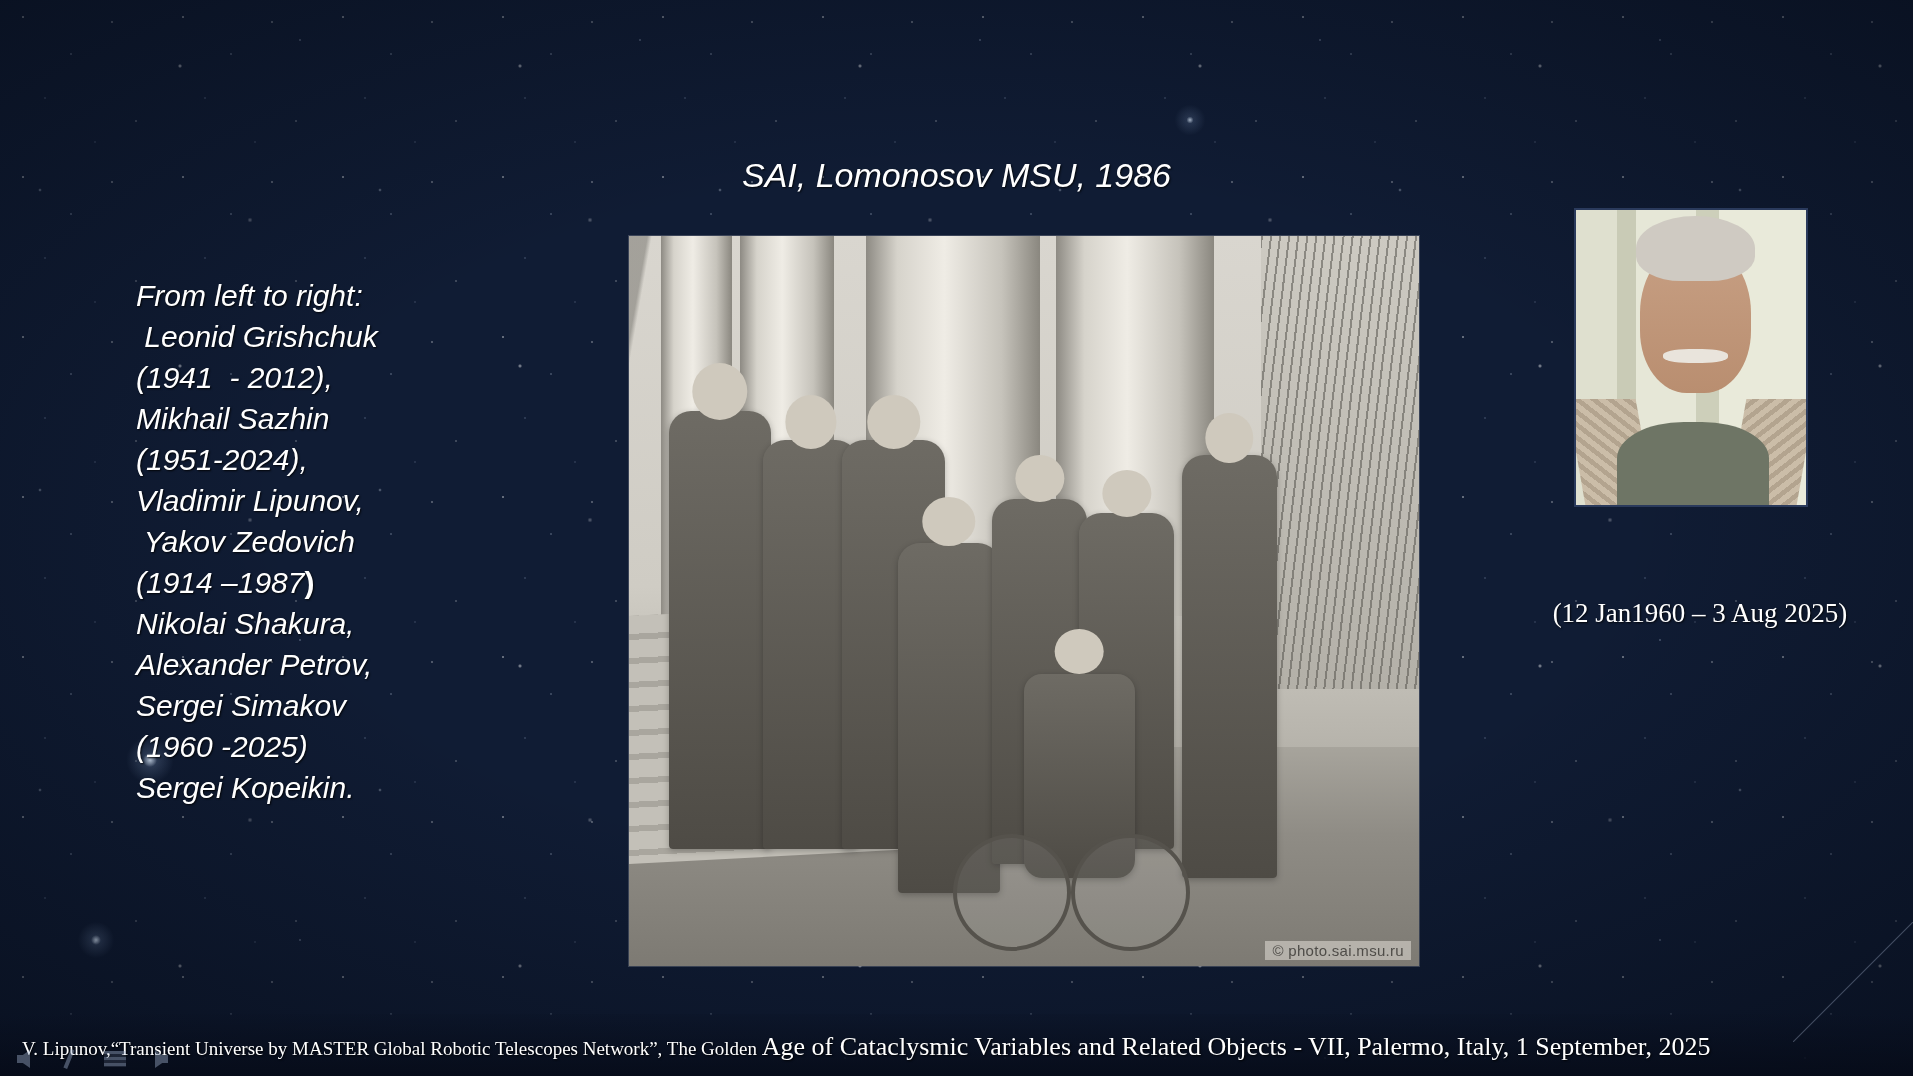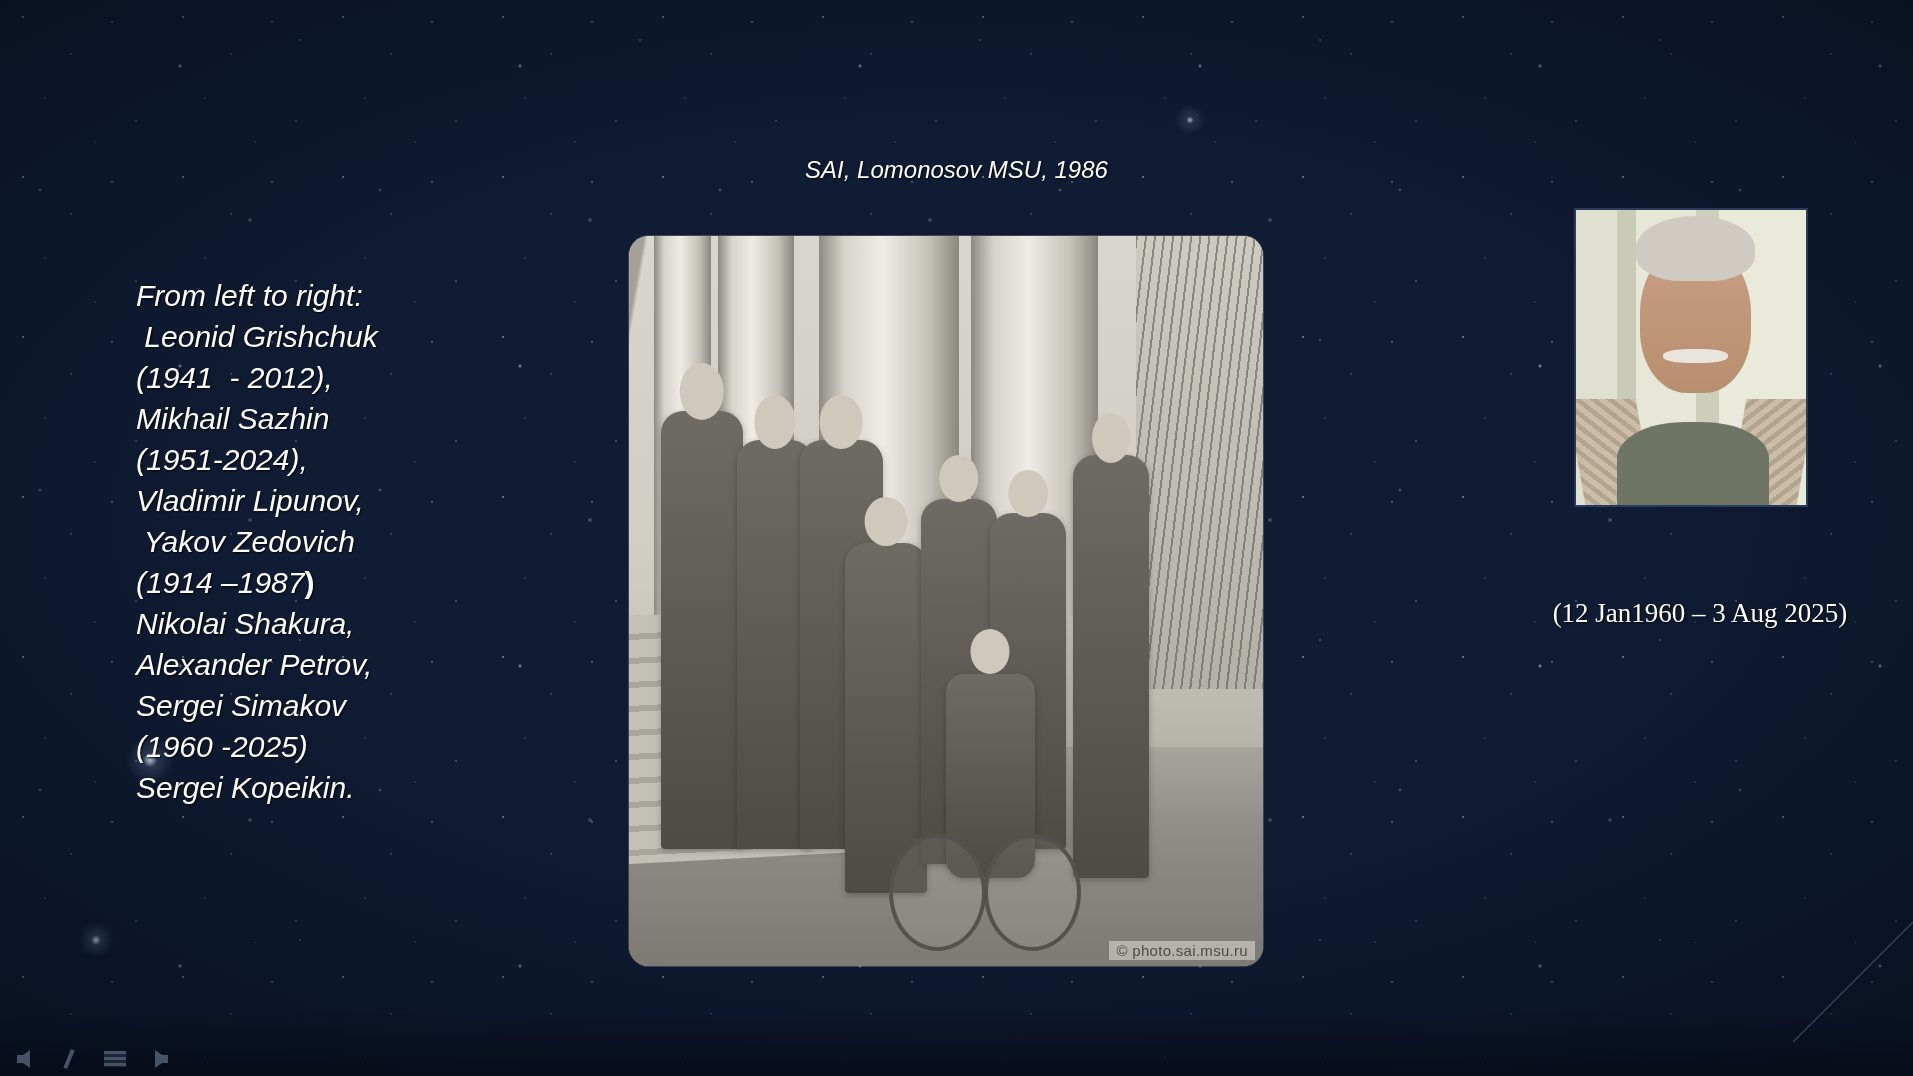--- a/index.html
+++ b/index.html
@@ -81,21 +81,21 @@
     letter-spacing: -0.5px;
     text-shadow: 2px 2px 3px rgba(0,0,0,.75);
     white-space: nowrap;
   }
   #subtitle {
     position: absolute;
     left: 0;
     top: 156px;
     width: 100%;
     text-align: center;
-    font-size: 24px;
+    font-size: 34px;
     font-style: italic;
     color: #ffffff;
     text-shadow: 1px 1px 2px rgba(0,0,0,.8);
   }
 
   
   #caption {
     position: absolute;
     left: 136px;
     top: 275px;
@@ -111,26 +111,25 @@
   #caption .paren-bold {
     font-style: normal;
     font-weight: bold;
   }
 
   
   #group-photo {
     position: absolute;
     left: 629px;
     top: 236px;
-    width: 634px;
+    width: 790px;
     height: 730px;
     background: linear-gradient(#e9e7e2, #c9c6bf 42%, #9e9b95 100%);
     overflow: hidden;
     box-shadow: 0 0 0 1px rgba(255,255,255,.18);
-    border-radius: 20px;
   }
   
   .gp-bg {
     position: absolute; inset: 0;
     background:
       linear-gradient(100deg, rgba(120,118,112,.55) 0 2%, rgba(0,0,0,0) 2.5%),
       linear-gradient(#d9d6cf 0%, #cfccc4 48%, #b6b3ab 70%, #8e8b85 100%);
   }
   .gp-col {
     position: absolute;
@@ -414,20 +413,23 @@
     <div class="pt-jacket-r"></div>
     <div class="pt-shirt"></div>
     <div class="pt-face"></div>
     <div class="pt-hair"></div>
     <div class="pt-mustache"></div>
   </div>
 
   <div id="portrait-dates">(12 Jan1960 – 3  Aug 2025)</div>
 
   <div id="footer-bar"></div>
+  <div id="footer-text">
+    <span>V. Lipunov,“Transient Universe by MASTER Global Robotic Telescopes Network”, The Golden </span><span class="big">Age of Cataclysmic Variables and Related Objects - VII, Palermo, Italy, 1 September, 2025</span>
+  </div>
 
   <div id="nav-controls">
     <span class="nav-btn">
         <span class="arrow-left"></span>
       </span>
     <span class="nav-btn">
         <span class="pen-icon"></span>
       </span>
     <span class="nav-btn">
         <span class="menu-icon"></span>

